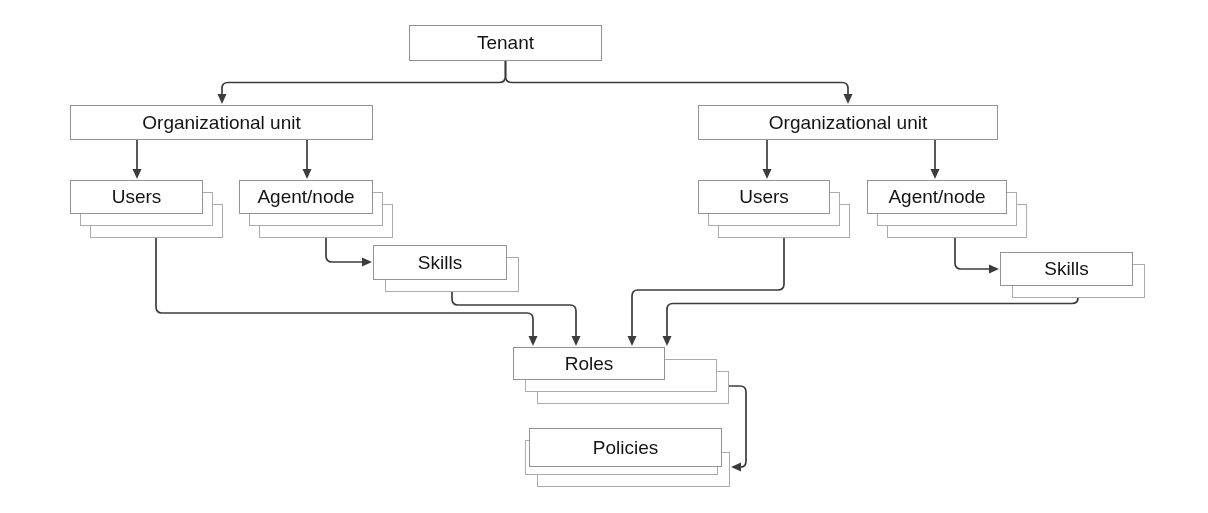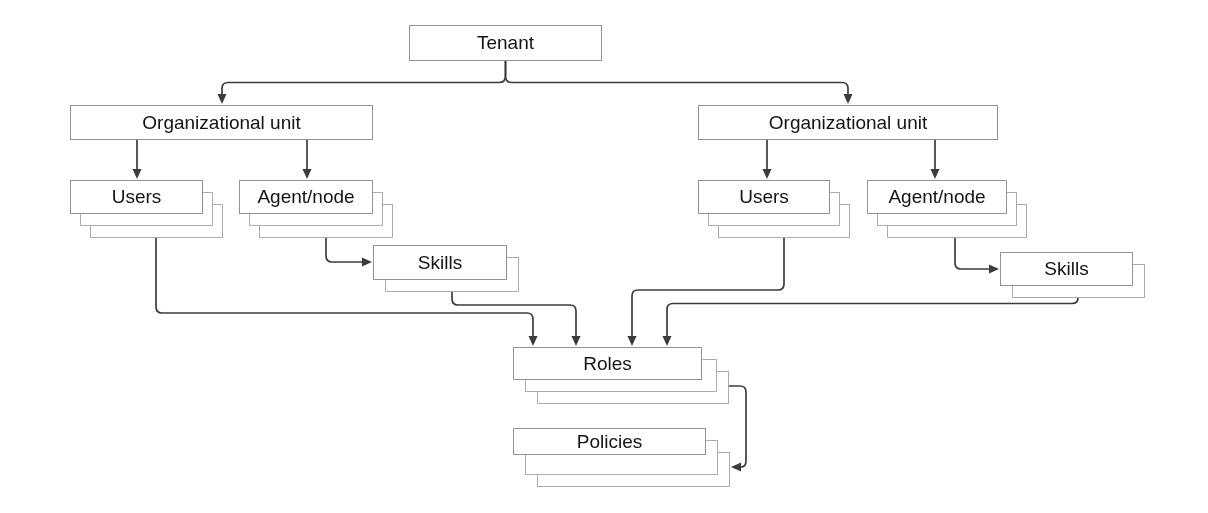--- a/index.html
+++ b/index.html
@@ -121,23 +121,23 @@
     <span>Skills</span>
   </div>
 
   <div class="stack" style="left:1012px;top:264px;width:133px;height:34px"></div>
   <div class="node" style="left:1000px;top:252px;width:133px;height:34px">
     <span>Skills</span>
   </div>
 
   <div class="stack" style="left:537px;top:371px;width:192px;height:33px"></div>
   <div class="stack" style="left:525px;top:359px;width:192px;height:33px"></div>
-  <div class="node" style="left:513px;top:347px;width:189px;height:33px">
+  <div class="node" style="left:513px;top:347px;width:152px;height:33px">
     <span>Roles</span>
   </div>
 
   <div class="stack" style="left:537px;top:452px;width:193px;height:35px"></div>
   <div class="stack" style="left:525px;top:440px;width:193px;height:35px"></div>
-  <div class="node" style="left:513px;top:428px;width:193px;height:27px">
+  <div class="node" style="left:529px;top:428px;width:193px;height:39px">
     <span>Policies</span>
   </div>
 
 </div>
 
 </body></html>

